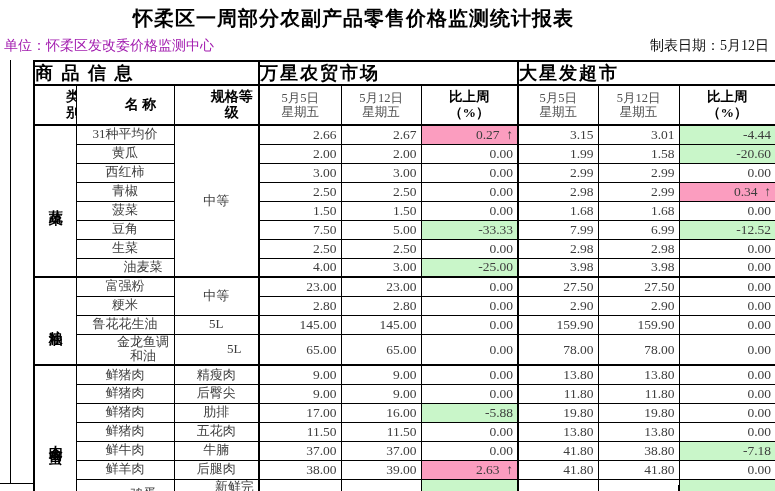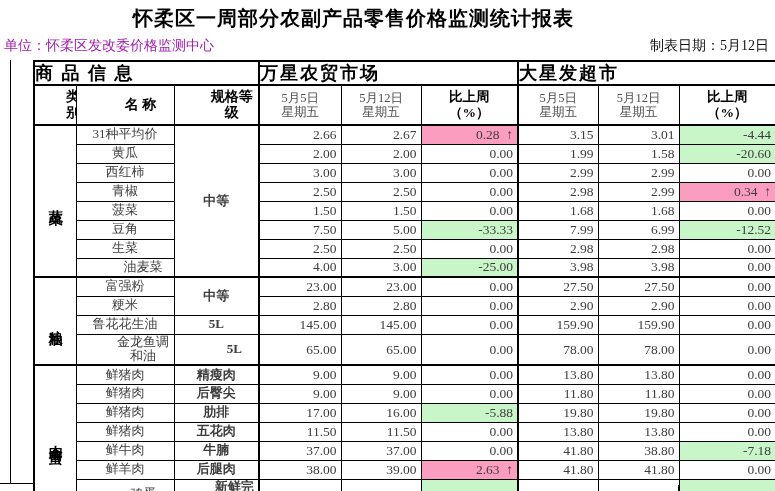--- a/index.html
+++ b/index.html
@@ -40,21 +40,21 @@
   th.colhead  { font-size:14px; font-weight:bold; color:#000;padding-left:31px; }
   th.datehead { font-size:12.5px; font-weight:normal; color:#4d4d4d; white-space:pre-line; }
   th.pcthead  { font-size:13.5px; font-weight:bold; color:#000; white-space:pre-line; }
 
   th.cat {
     font-size:14px; font-weight:bold; color:#000; text-align:center; vertical-align:middle;
     writing-mode:vertical-rl; text-orientation:upright; letter-spacing:3px;
     background:#fff;
   }
   td.name { text-align:center; font-size:13px;margin-left:8px; }
-  td.spec { text-align:center; font-size:13px; vertical-align:middle;font-weight:bold; }
+  td.spec { text-align:center; font-size:13px; vertical-align:middle; }
   td.num  { text-align:right; padding-right:4px; font-size:13.5px; }
   td.pct  { white-space:pre; }
   td.pct.up   { background:var(--up-bg,#FB9DBF); }
   td.pct.down { background:var(--down-bg,#C9F6C9); }
 
   .bR2 { border-right-width:2px !important; }
   .bB2 { border-bottom-width:2px !important; }
   tr.secend td, tr.secend th { border-bottom-width:2px;padding-left:36px; }
 </style>
 </head>
@@ -105,21 +105,21 @@
 （%）</th>
     </tr>
   </thead>
   <tbody id="tbody">
       <tr>
         <th class="cat bB2" rowspan="8">蔬菜</th>
         <td class="name">31种平均价</td>
         <td class="spec bR2 bB2" rowspan="8">中等</td>
         <td class="num">2.66</td>
         <td class="num">2.67</td>
-        <td class="num pct up bR2">0.28  ↑</td>
+        <td class="num pct up bR2">0.27  ↑</td>
         <td class="num">3.15</td>
         <td class="num">3.01</td>
         <td class="num pct down">-4.44</td>
       </tr>
       <tr>
         <td class="name">黄瓜</td>
         <td class="num">2.00</td>
         <td class="num">2.00</td>
         <td class="num pct bR2">0.00</td>
         <td class="num">1.99</td>

